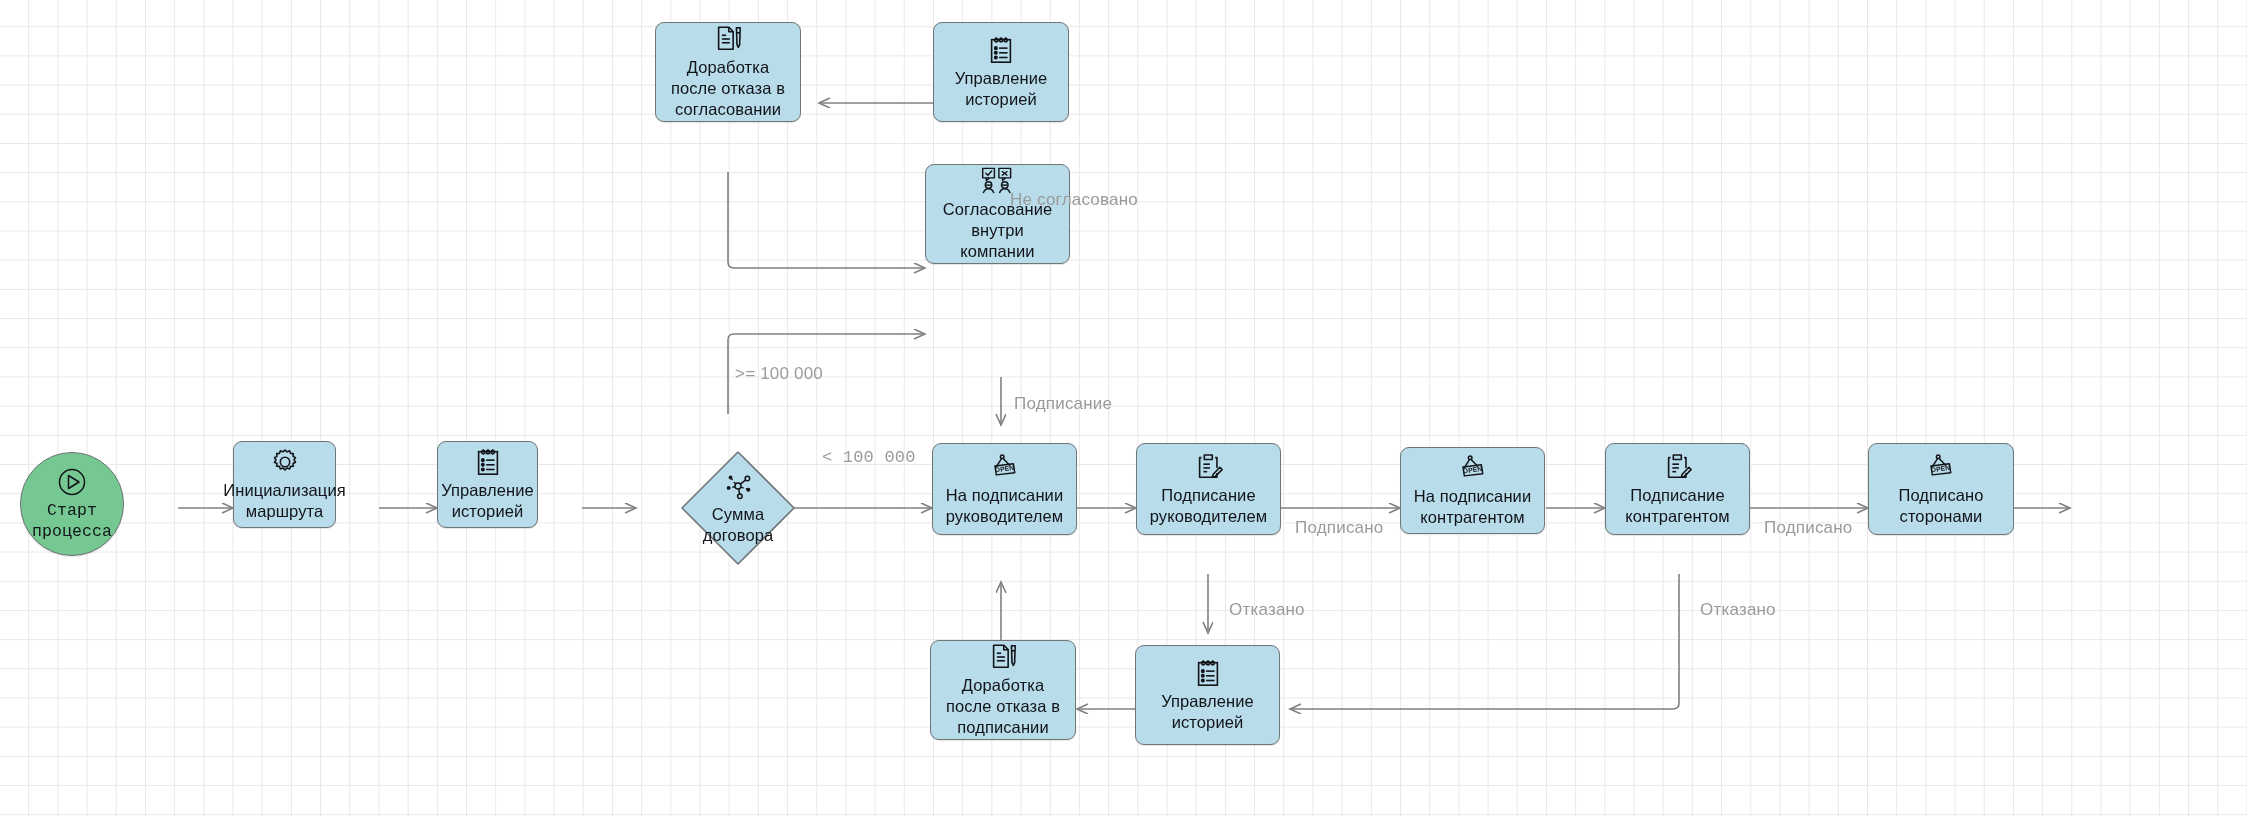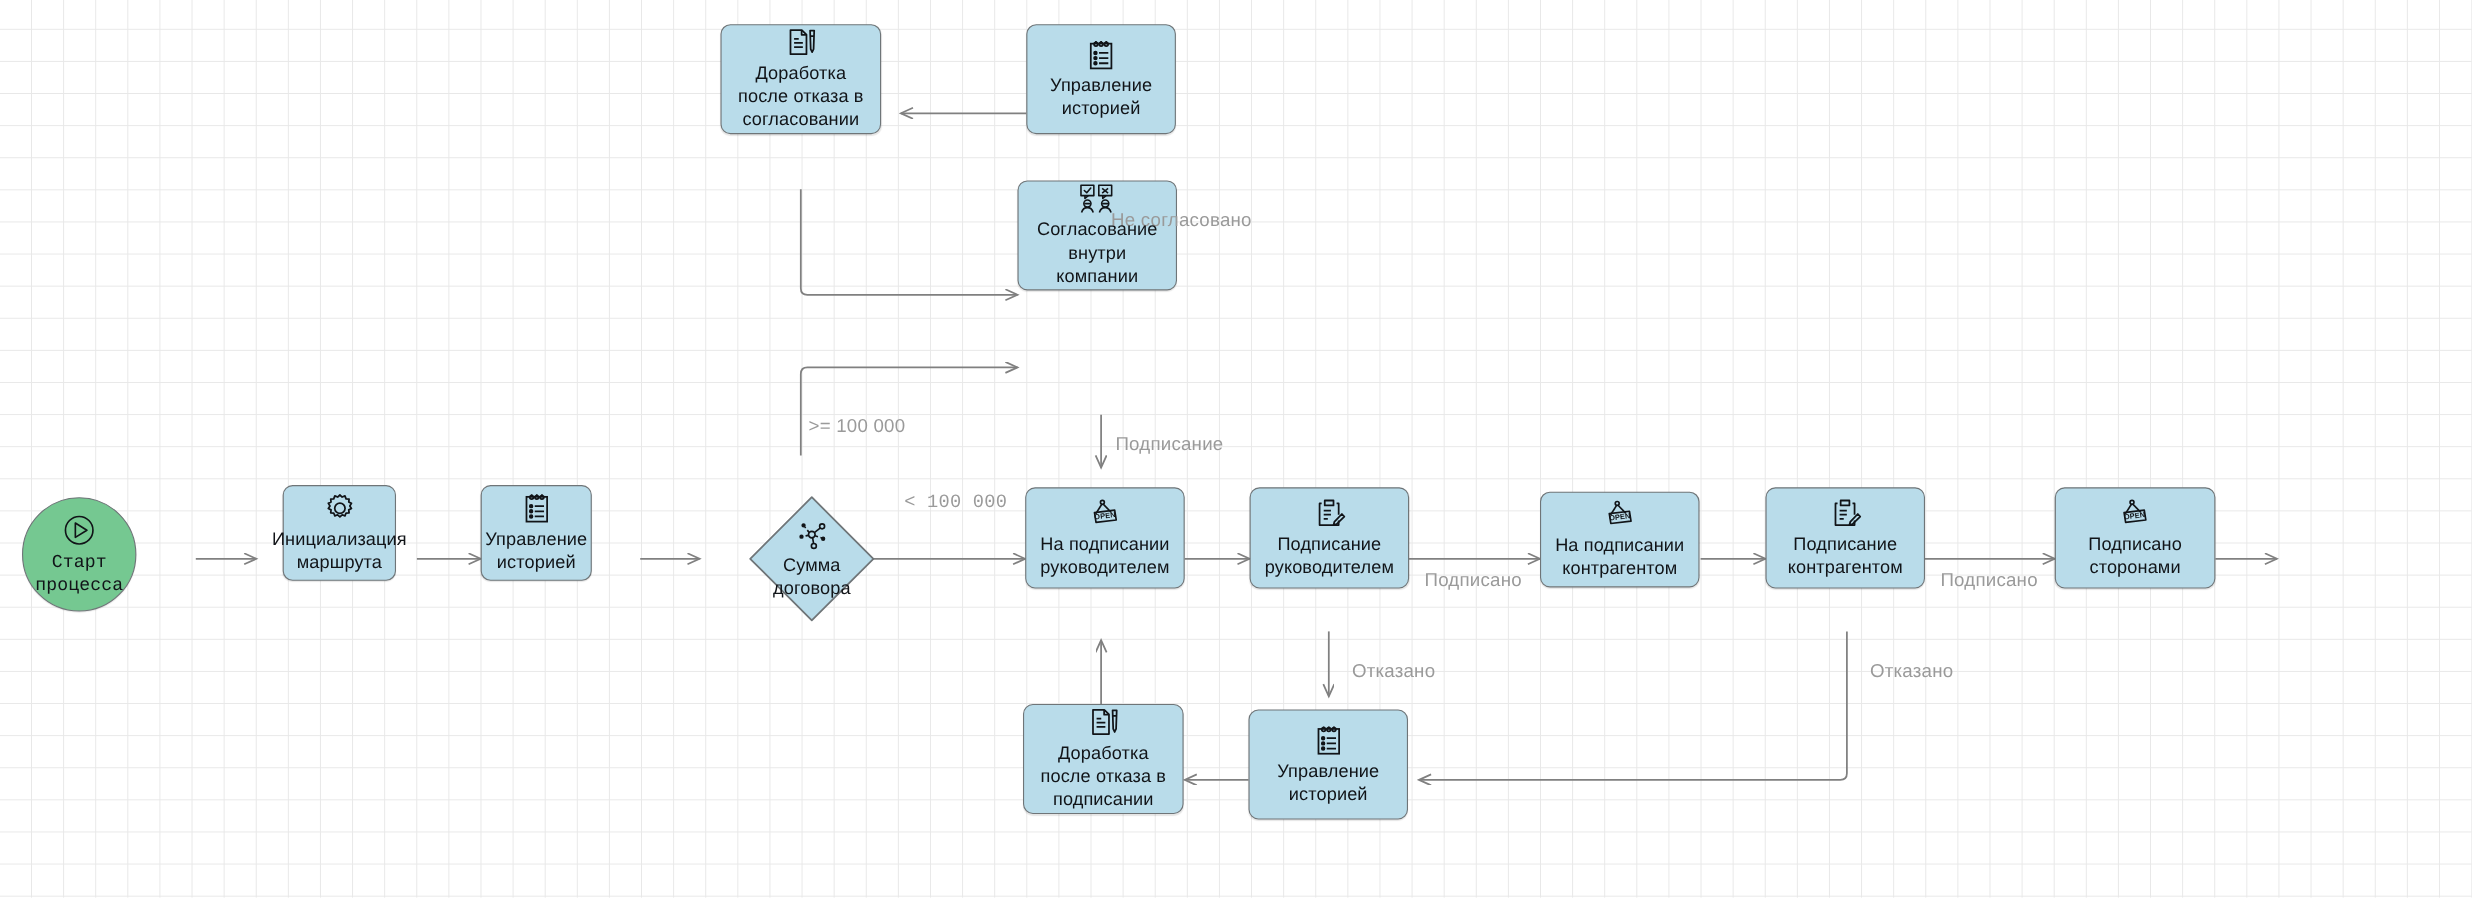--- a/index.html
+++ b/index.html
@@ -136,21 +136,21 @@
   <div class="node terminator start" style="left:20px;top:452px;width:104px;height:104px;">
     <span class="nicon">
       <svg width="32" height="32" viewBox="0 0 32 32" fill="none" stroke="#111418" stroke-width="1.5">
         <circle cx="16" cy="16" r="12.5"></circle>
         <path d="M12.5,9.5 L23,16 L12.5,22.5 Z" fill="none" stroke-linejoin="round"></path>
       </svg>
     </span>
     <span class="nlabel">Старт процесса</span>
   </div>
 
-  <div class="node task" style="left:233px;top:441px;width:103px;height:87px;margin-left:24px;">
+  <div class="node task" style="left:233px;top:441px;width:103px;height:87px;">
     <span class="nicon">
       <svg width="30" height="30" viewBox="0 0 32 32" fill="none" stroke="#111418" stroke-width="1.7" stroke-linejoin="round">
         <circle cx="16" cy="16" r="5"></circle>
         <path d="M16 3.2 l2.2 2.0 2.7-1.1 1.1 2.8 2.9 .2 -.3 2.9 2.6 1.3 -1.6 2.5 1.6 2.5 -2.6 1.3 .3 2.9 -2.9 .2 -1.1 2.8 -2.7-1.1 -2.2 2.0 -2.2-2.0 -2.7 1.1 -1.1-2.8 -2.9-.2 .3-2.9 -2.6-1.3 1.6-2.5 -1.6-2.5 2.6-1.3 -.3-2.9 2.9-.2 1.1-2.8 2.7 1.1 Z"></path>
       </svg>
     </span>
     <span class="nlabel">Инициализация
 маршрута</span>
   </div>
 
@@ -371,21 +371,21 @@
         <path d="M12,14 L21,14"></path>
           <path d="M12,19 L21,19"></path>
           <path d="M12,24 L21,24"></path>
       </svg>
     </span>
     <span class="nlabel">Управление
 историей</span>
   </div>
 
   <div class="edge-label" style="left:1010px;top:190px;">Не согласовано</div>
-  <div class="edge-label" style="left:735px;top:378px;">&gt;= 100 000</div>
+  <div class="edge-label" style="left:735px;top:364px;">&gt;= 100 000</div>
   <div class="edge-label" style="left:1014px;top:394px;">Подписание</div>
   <div class="edge-label" style="left:822px;top:448px;font-family:Liberation Mono, monospace;">&lt; 100 000</div>
   <div class="edge-label" style="left:1295px;top:518px;">Подписано</div>
   <div class="edge-label" style="left:1764px;top:518px;">Подписано</div>
   <div class="edge-label" style="left:1229px;top:600px;">Отказано</div>
   <div class="edge-label" style="left:1700px;top:600px;">Отказано</div>
 
 </div>
 
 </body></html>

